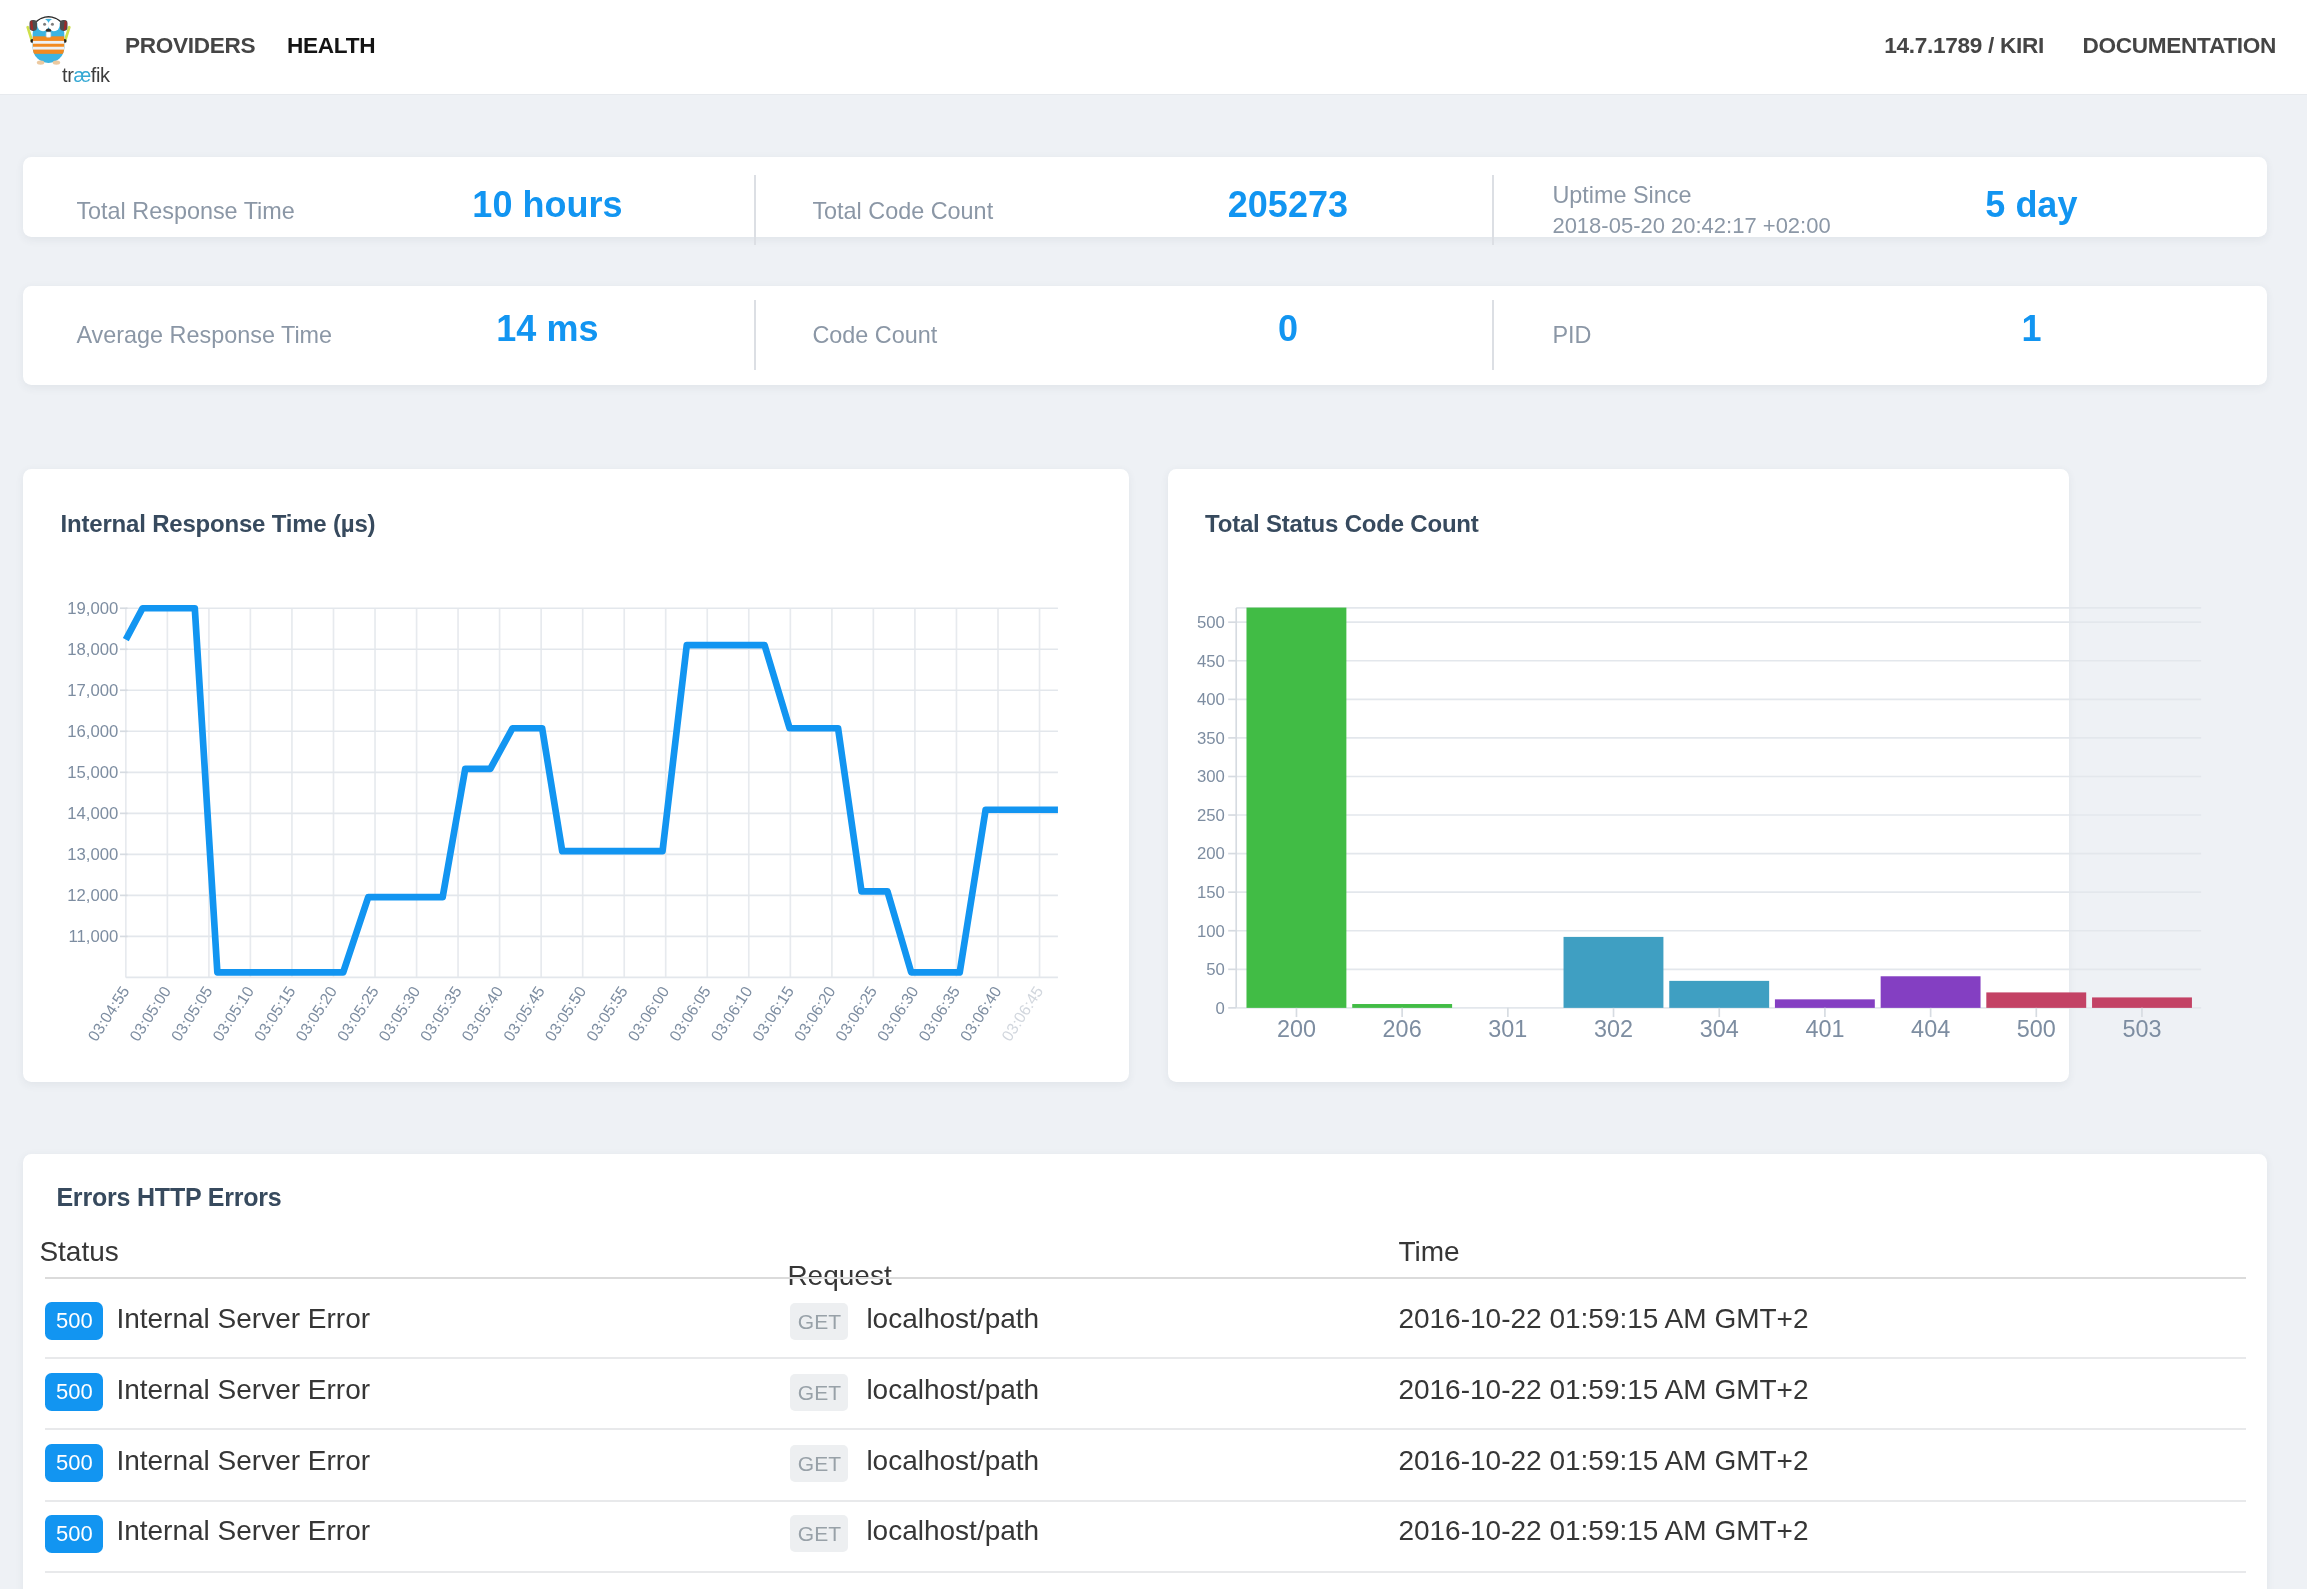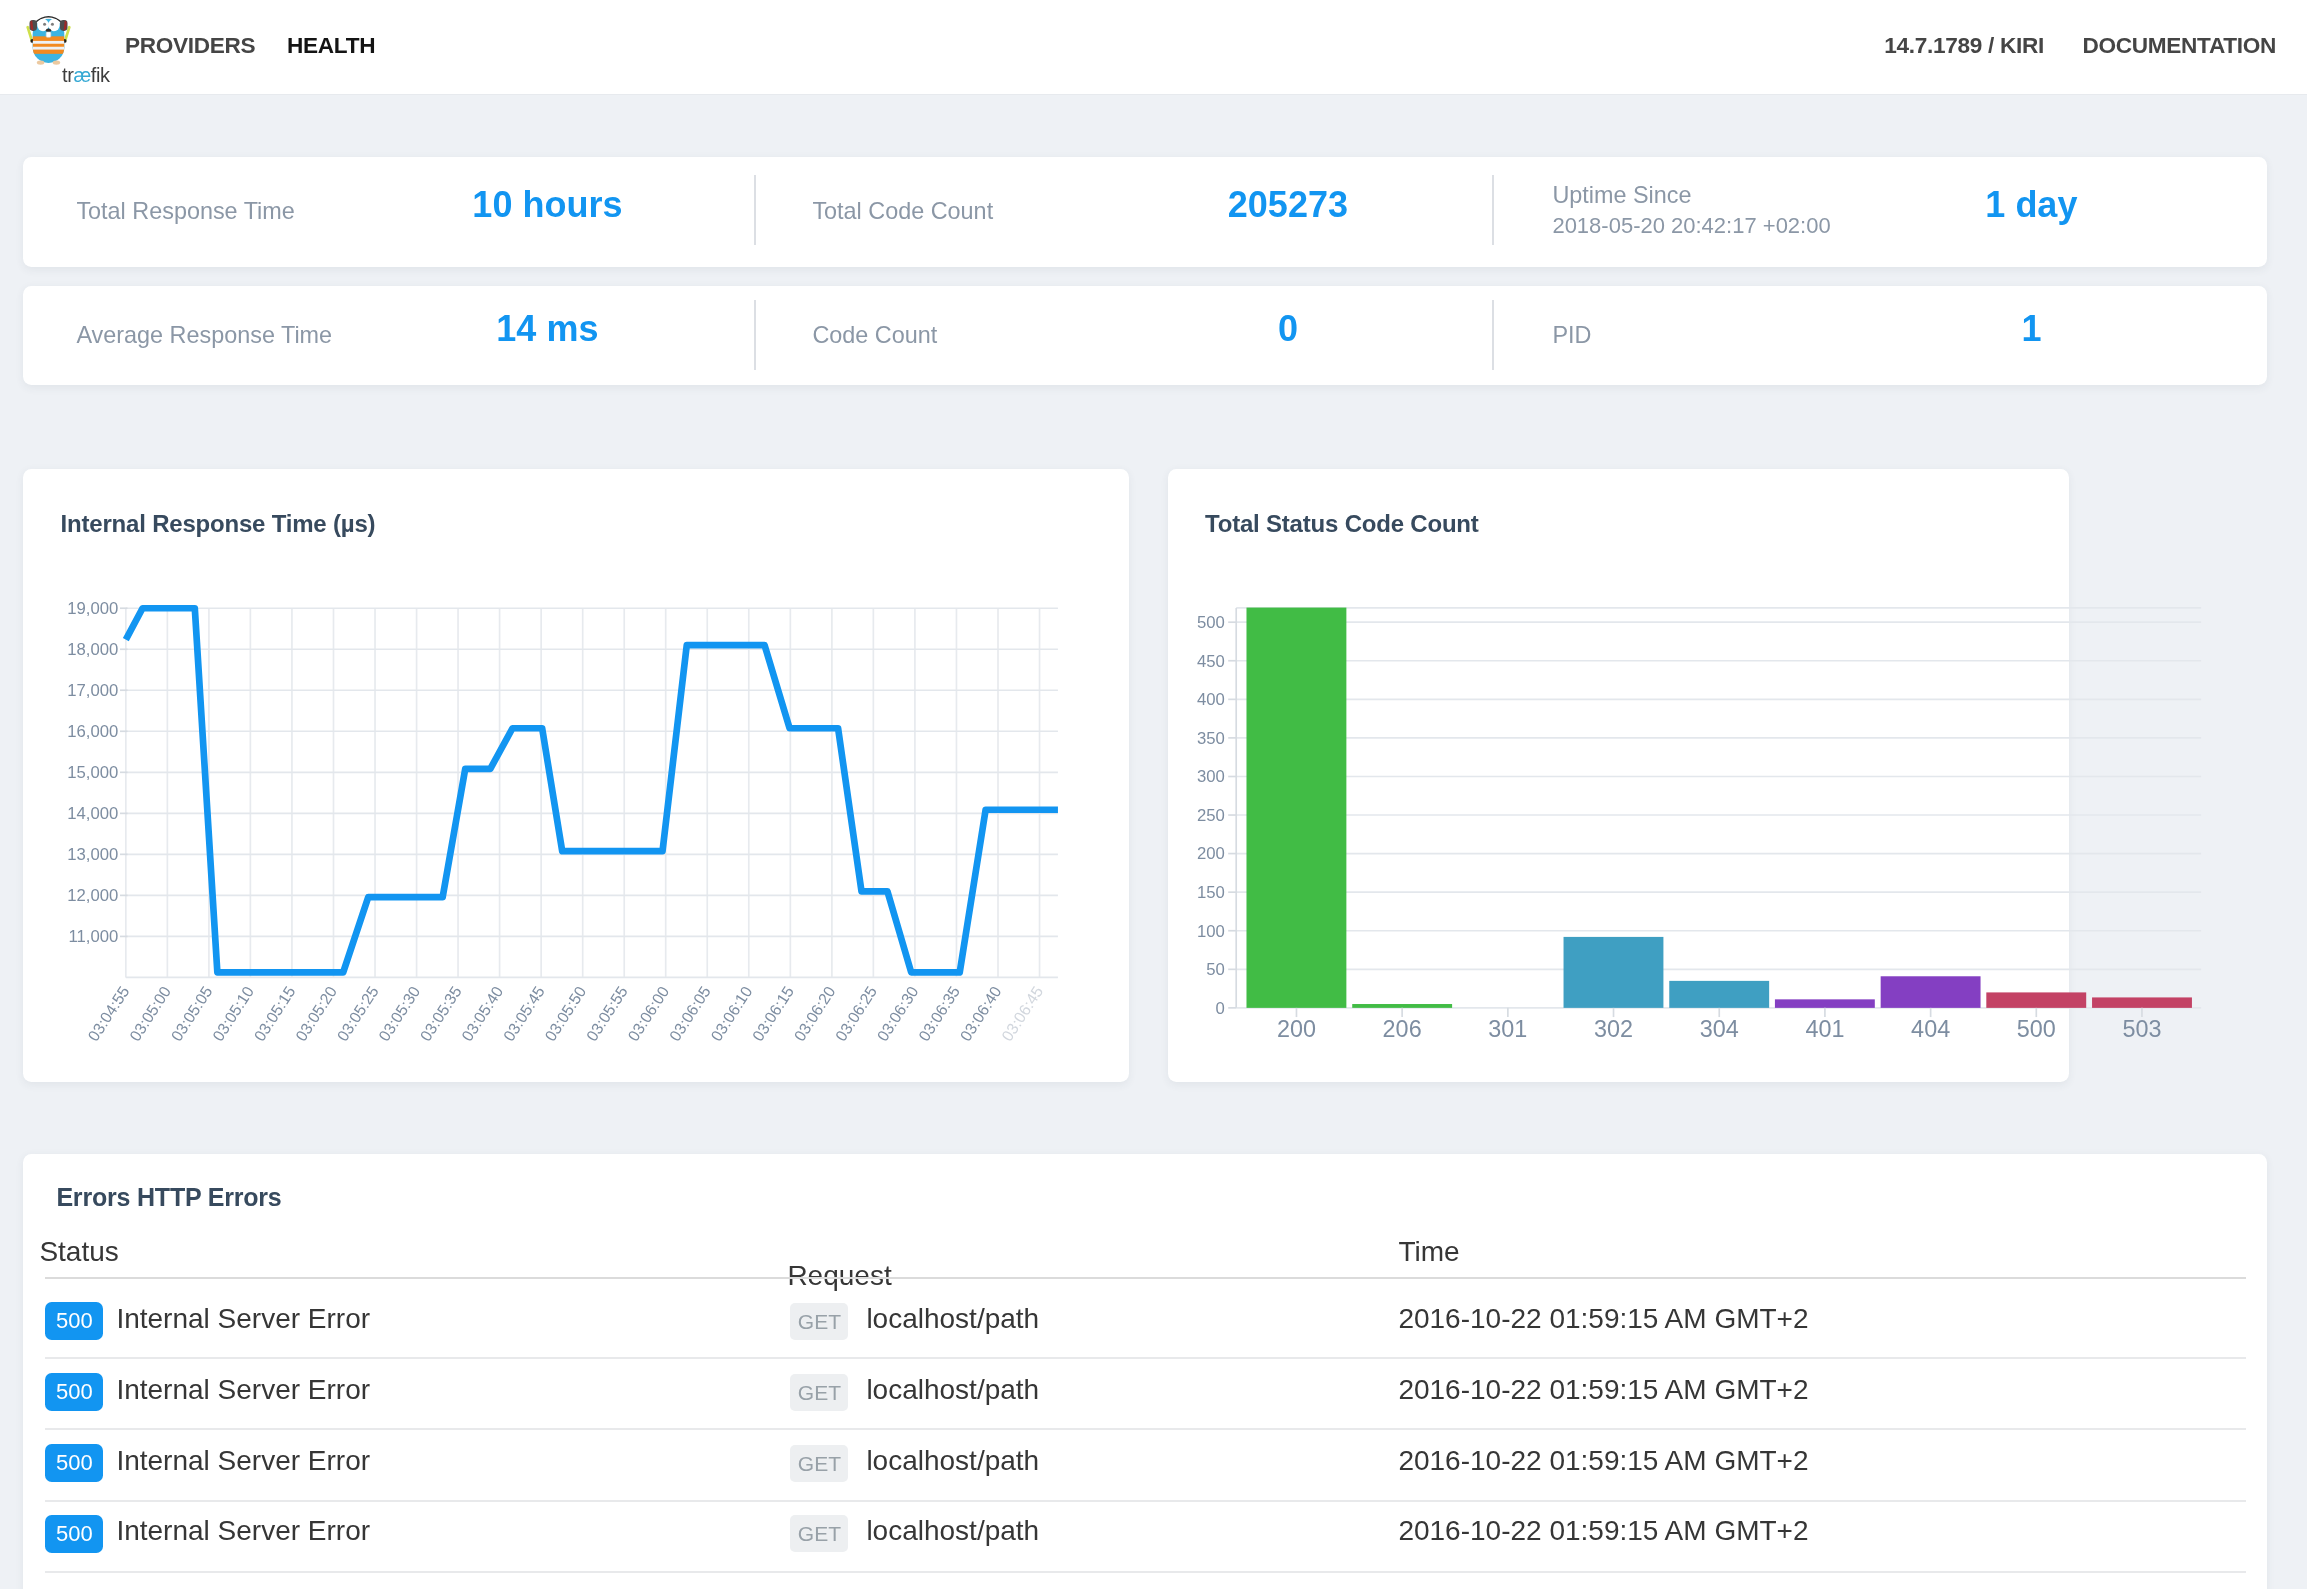--- a/index.html
+++ b/index.html
@@ -46,29 +46,29 @@
 <rect x="4.2" y="8.5" width="9" height="13" rx="4" fill="#4c4c4c"></rect>
 <rect x="40.8" y="8.5" width="9" height="13" rx="4" fill="#4c4c4c"></rect>
 <path d="M5 11 a4.8 6.3 0 0 1 2.4 -2.2 l1.5 12.4 a4.3 5.8 0 0 1 -3.1 -2.5 z" fill="#9e2727"></path>
 <path d="M49 11 a4.8 6.3 0 0 0 -2.4 -2.2 l-1.5 12.4 a4.3 5.8 0 0 0 3.1 -2.5 z" fill="#9e2727"></path>
 </svg></div>
 <div class="abs" style="left:26px;top:64px;width:45px;text-align:center;font-size:20px;letter-spacing:-0.4px;color:#3d3d3d;margin-left:36px;">tr<span style="color:#36a9d4">æ</span>fik</div>
 <div class="abs" style="left:125px;top:33px;font-size:22.6px;letter-spacing:-0.3px;font-weight:bold;color:#454545;">PROVIDERS</div>
 <div class="abs" style="left:287px;top:33px;font-size:22.6px;letter-spacing:-0.3px;font-weight:bold;color:#141414;">HEALTH</div>
 <div class="abs" style="right:263px;top:33px;font-size:22.6px;letter-spacing:-0.3px;font-weight:bold;color:#454545;">14.7.1789 / KIRI</div>
 <div class="abs" style="right:31px;top:33px;font-size:22.6px;letter-spacing:-0.3px;font-weight:bold;color:#454545;">DOCUMENTATION</div>
-<div class="card" style="left:23.4px;top:157px;width:2244px;height:110px;">
+<div class="card" style="left:23.4px;top:157px;width:2244px;height:80px;">
     <div class="vsep" style="left:731px;top:17.6px;height:70px;"></div>
     <div class="vsep" style="left:1469px;top:17.6px;height:70px;"></div>
     <div class="slabel" style="left:53px;top:41px;">Total Response Time</div>
     <div class="sval" style="left:334px;width:380px;top:27px;">10 hours</div>
     <div class="slabel" style="left:789px;top:41px;">Total Code Count</div>
     <div class="sval" style="left:1078px;width:373px;top:27px;">205273</div>
     <div class="slabel" style="left:1529px;top:22.6px;line-height:30px;">Uptime Since<br><span style="font-size:22px;">2018-05-20 20:42:17 +02:00</span></div>
-    <div class="sval" style="left:1822px;width:372px;top:27px;">1 day</div>
+    <div class="sval" style="left:1822px;width:372px;top:27px;">5 day</div>
   </div>
 <div class="card" style="left:23.4px;top:286px;width:2244px;height:99px;">
     <div class="vsep" style="left:731px;top:14px;height:70px;"></div>
     <div class="vsep" style="left:1469px;top:14px;height:70px;"></div>
     <div class="slabel" style="left:53px;top:36px;">Average Response Time</div>
     <div class="sval" style="left:334px;width:380px;top:22px;">14 ms</div>
     <div class="slabel" style="left:789px;top:36px;">Code Count</div>
     <div class="sval" style="left:1078px;width:373px;top:22px;">0</div>
     <div class="slabel" style="left:1529px;top:36px;">PID</div>
     <div class="sval" style="left:1822px;width:372px;top:22px;">1</div>

